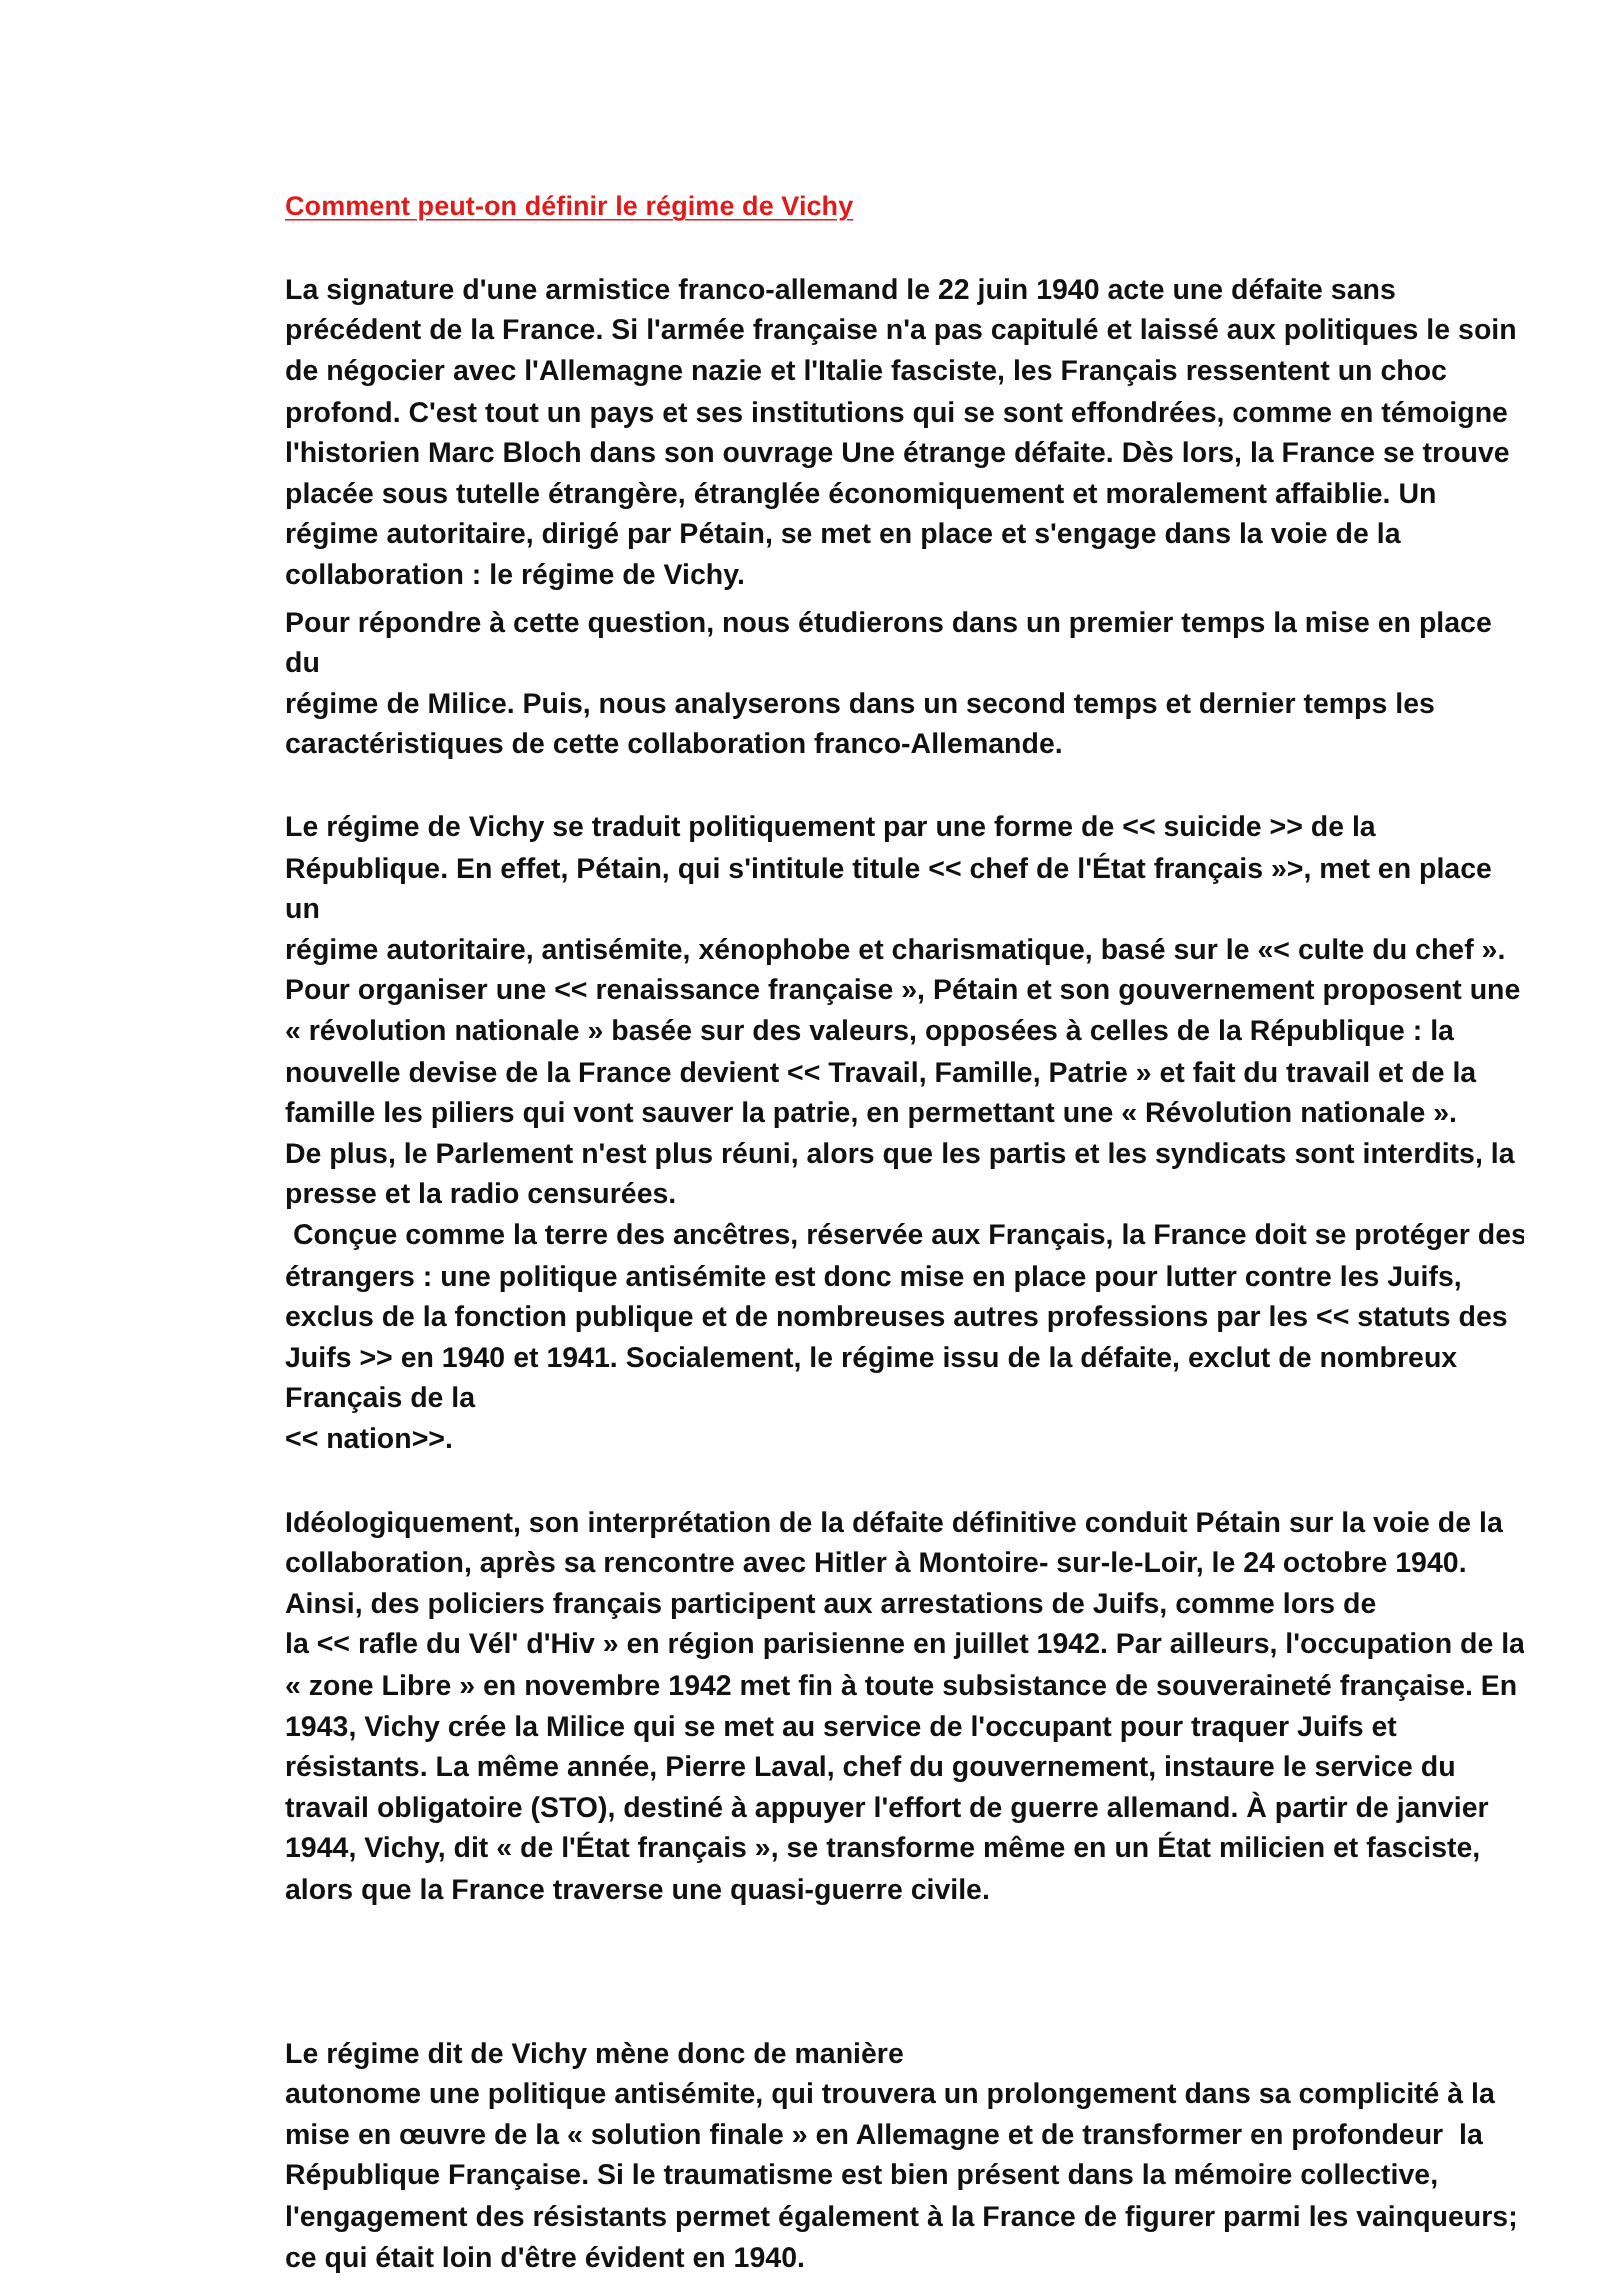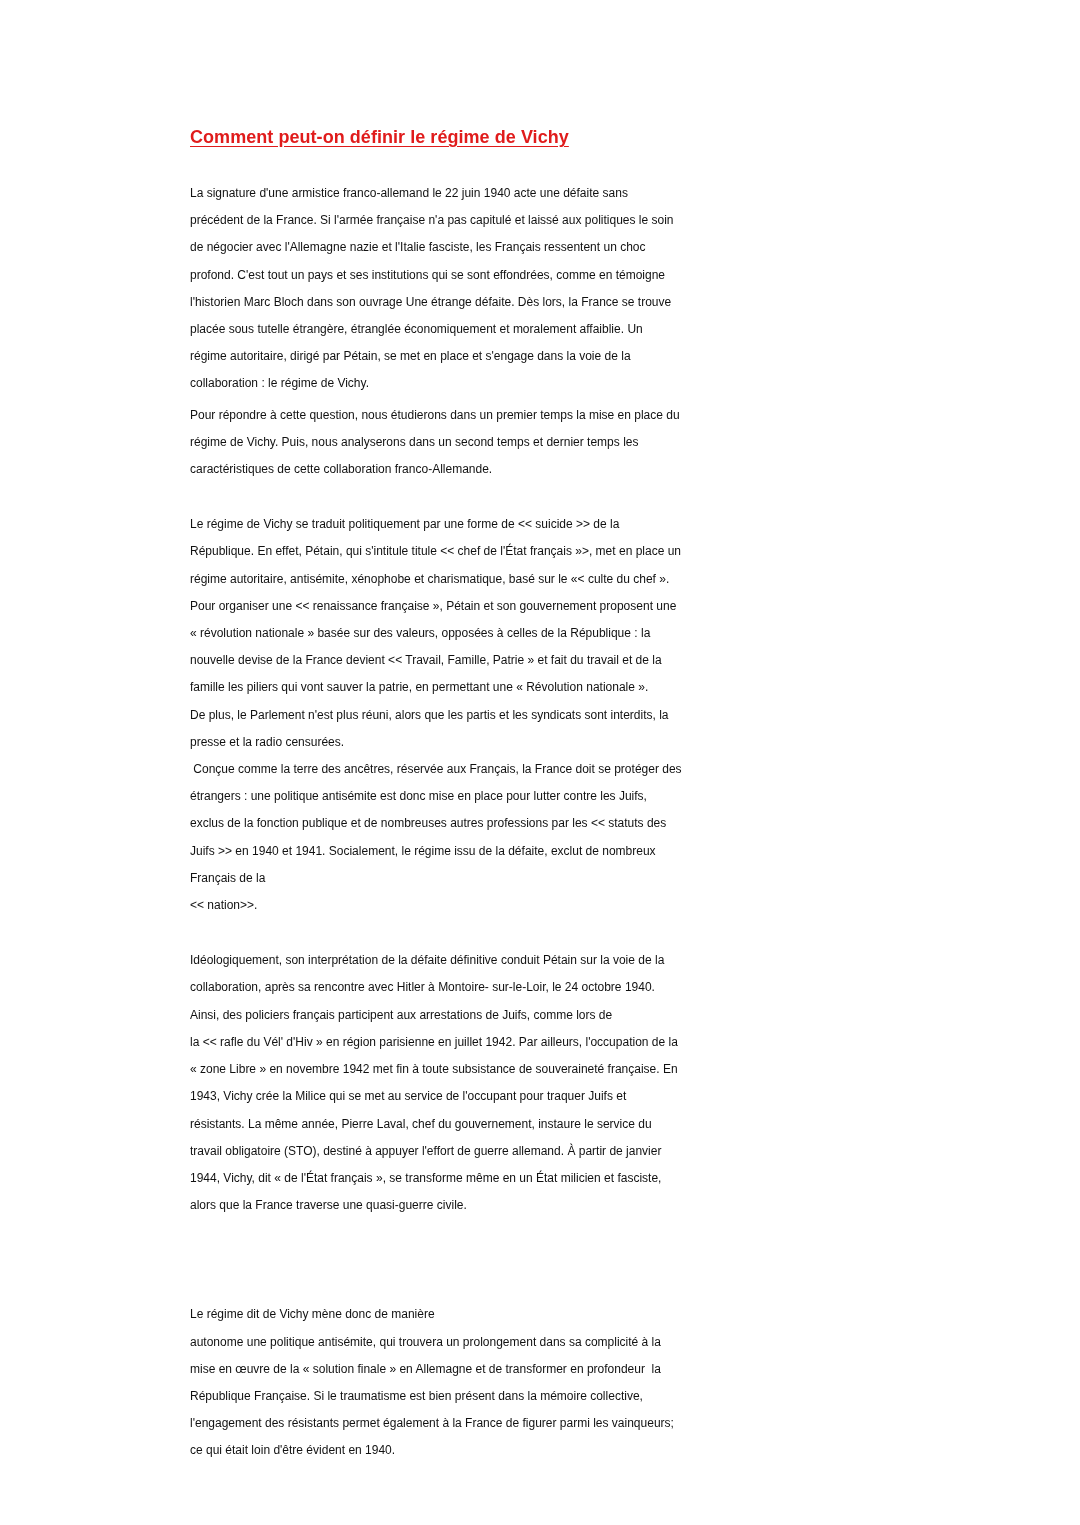--- a/index.html
+++ b/index.html
@@ -34,22 +34,22 @@
     text-decoration: underline;
     text-underline-offset: 3px;
     letter-spacing: 0.05px;
     line-height: 22px;
     margin: 0;
     white-space: pre-wrap;
   }
 
   .para {
     font-family: "Liberation Sans", sans-serif;
-    font-size: 12px;
-    font-weight: normal;
+    font-size: 19px;
+    font-weight: bold;
     color: #111111;
     line-height: 27.2px;
     margin: 0;
     white-space: pre-wrap;
     word-spacing: 0px;
   }
 
   
   .gap-title-p1   { height: 32px; }
   .gap-p1-p2      { height: 4px; }
@@ -74,21 +74,21 @@
 de négocier avec l'Allemagne nazie et l'Italie fasciste, les Français ressentent un choc
 profond. C'est tout un pays et ses institutions qui se sont effondrées, comme en témoigne
 l'historien Marc Bloch dans son ouvrage Une étrange défaite. Dès lors, la France se trouve
 placée sous tutelle étrangère, étranglée économiquement et moralement affaiblie. Un
 régime autoritaire, dirigé par Pétain, se met en place et s'engage dans la voie de la
 collaboration : le régime de Vichy.</p>
 
     <div class="spacer gap-p1-p2"></div>
 
     <p class="para">Pour répondre à cette question, nous étudierons dans un premier temps la mise en place du
-régime de Vichy. Puis, nous analyserons dans un second temps et dernier temps les
+régime de Milice. Puis, nous analyserons dans un second temps et dernier temps les
 caractéristiques de cette collaboration franco-Allemande.</p>
 
     <div class="spacer gap-p2-p3"></div>
 
     <p class="para">Le régime de Vichy se traduit politiquement par une forme de &lt;&lt; suicide &gt;&gt; de la
 République. En effet, Pétain, qui s'intitule titule &lt;&lt; chef de l'État français »&gt;, met en place un
 régime autoritaire, antisémite, xénophobe et charismatique, basé sur le «&lt; culte du chef ».
 Pour organiser une &lt;&lt; renaissance française », Pétain et son gouvernement proposent une
 « révolution nationale » basée sur des valeurs, opposées à celles de la République : la
 nouvelle devise de la France devient &lt;&lt; Travail, Famille, Patrie » et fait du travail et de la

